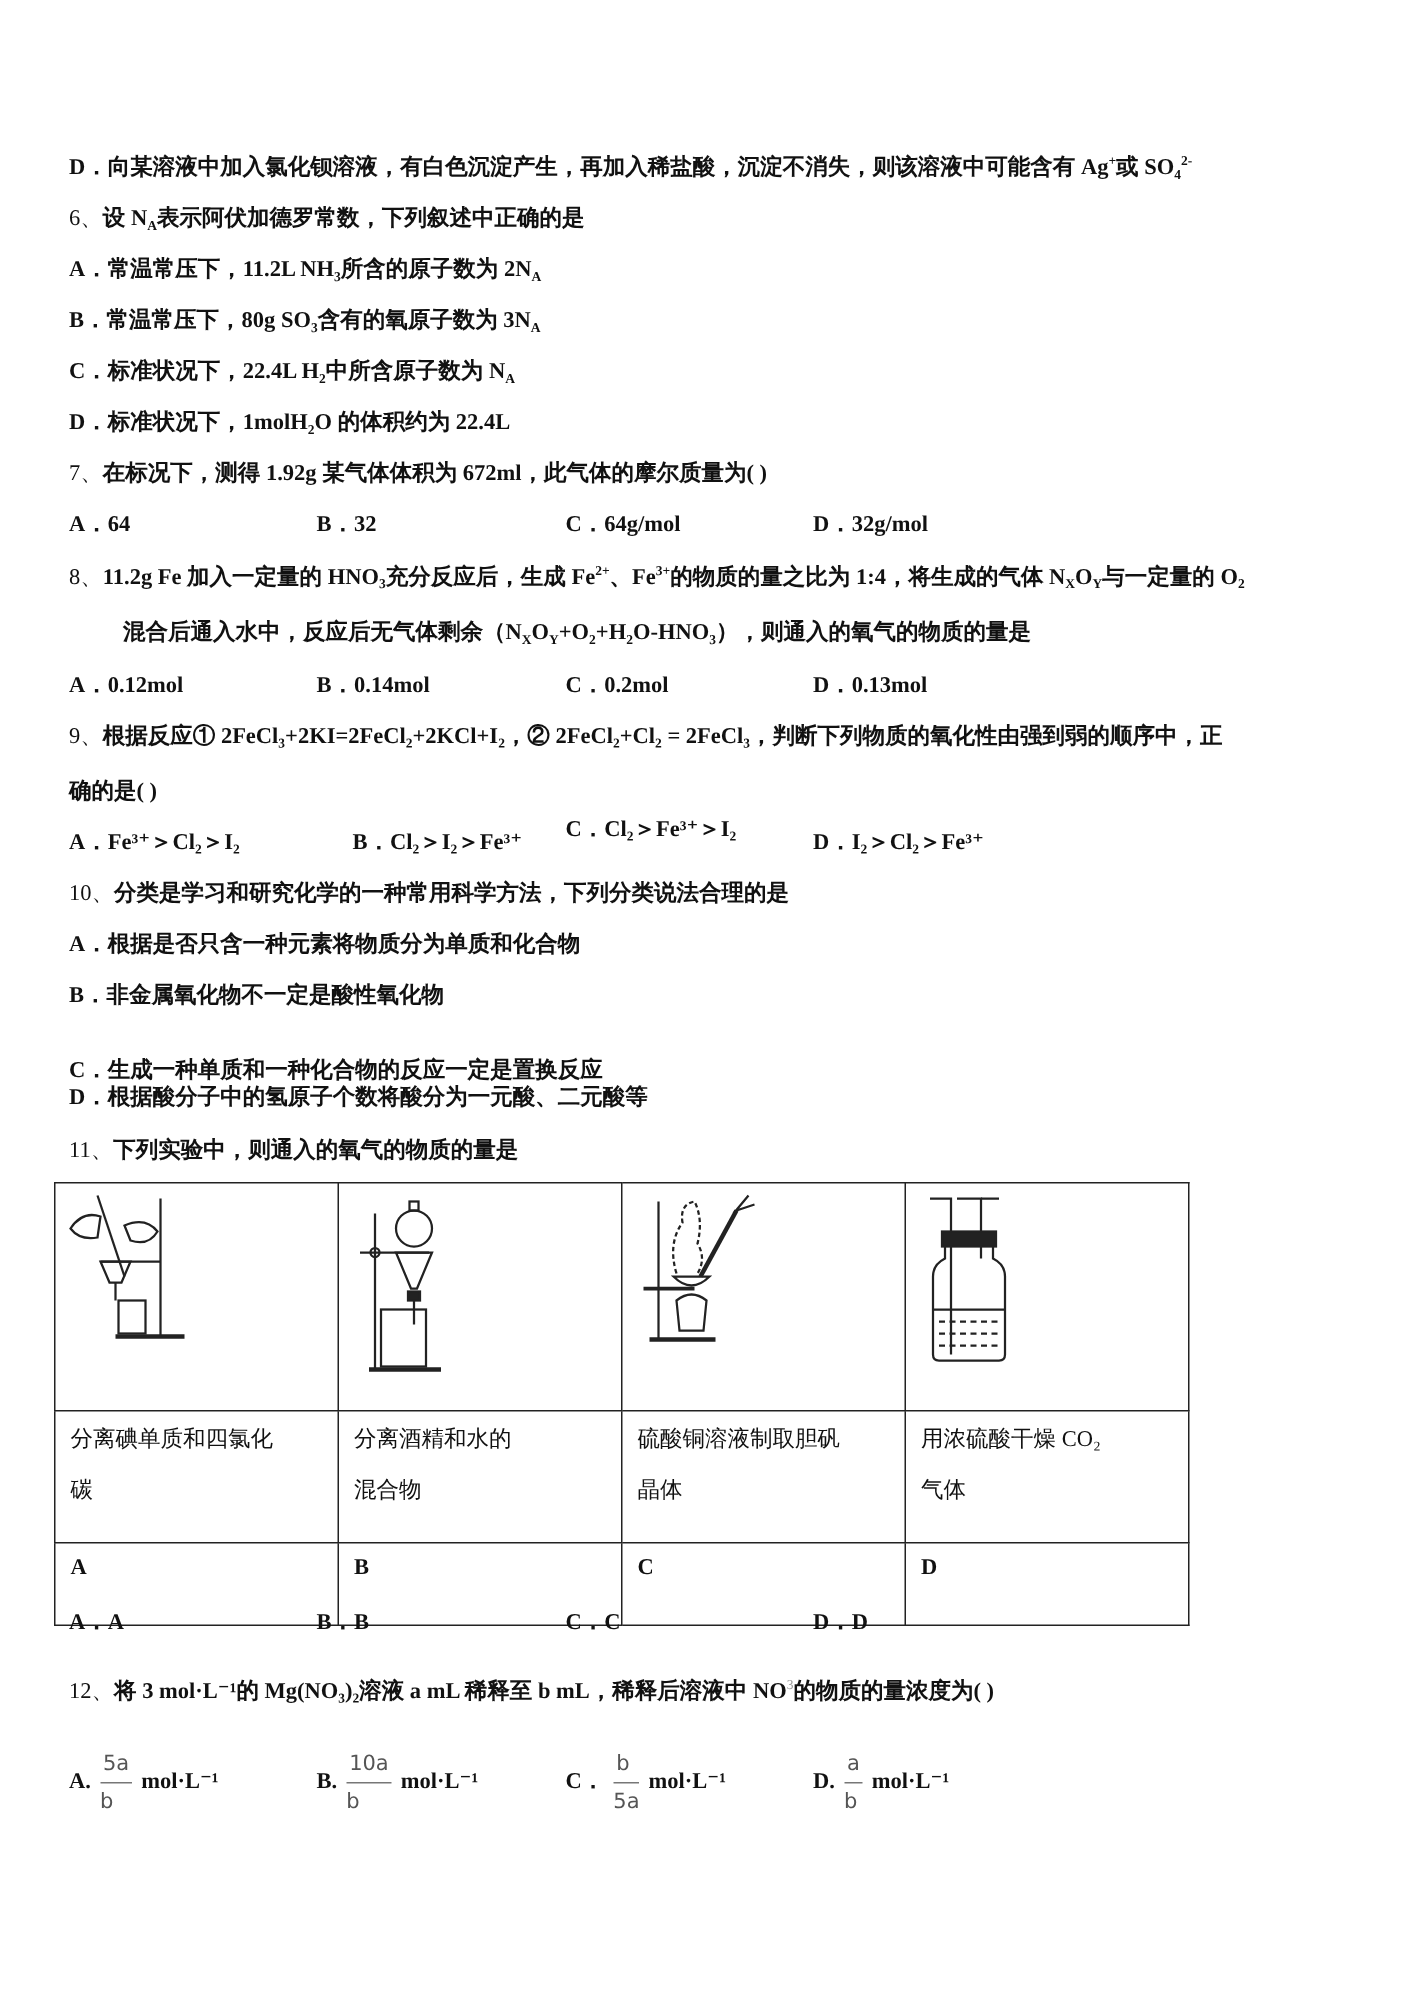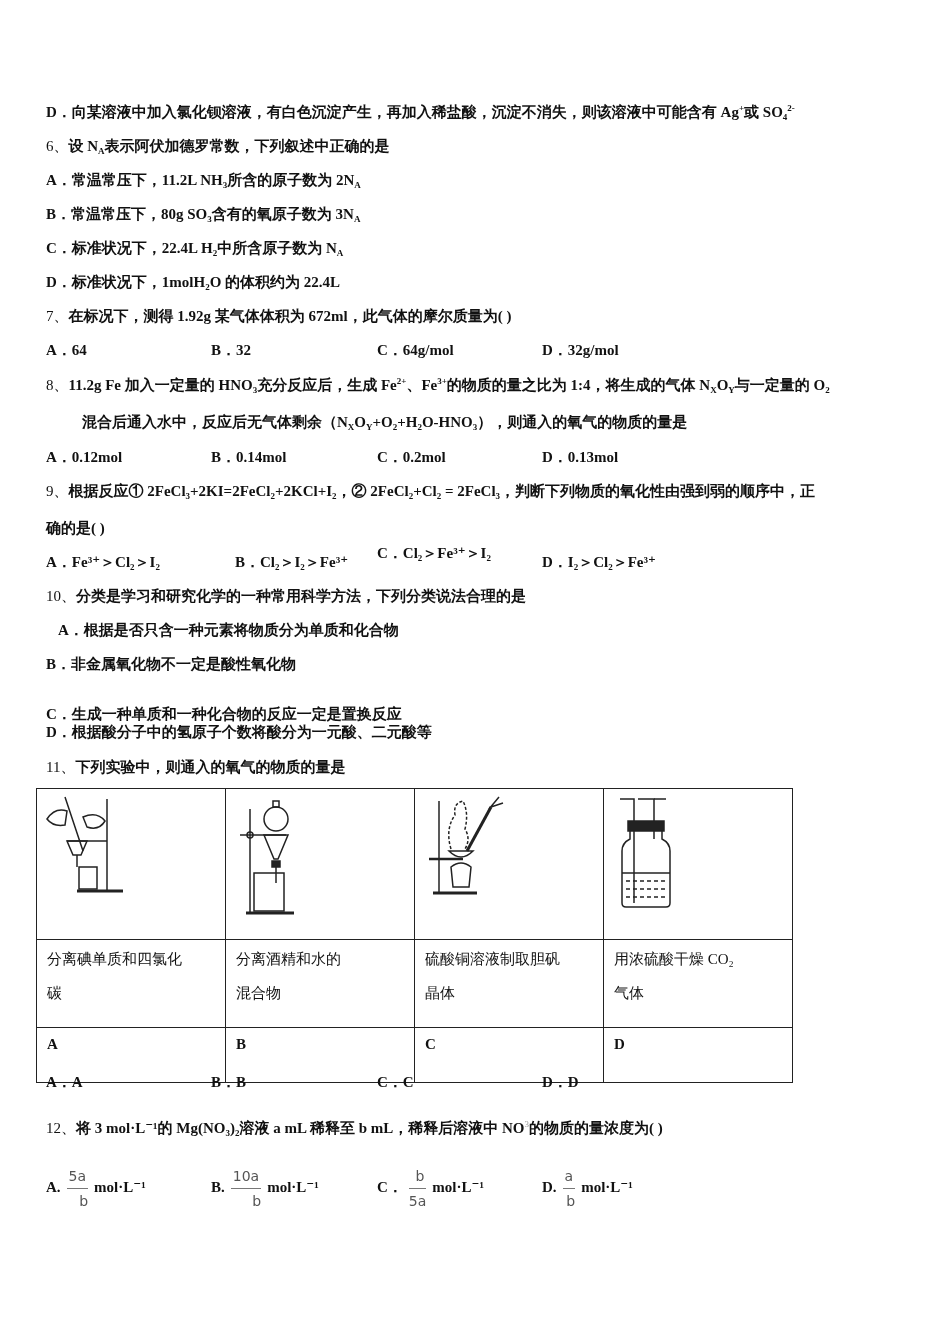--- a/index.html
+++ b/index.html
@@ -8,21 +8,21 @@
   .line { position:absolute; left:46px; font-size:15px; font-weight:bold; white-space:nowrap; line-height:20px; }
   .line .qn { font-weight:normal; }
   .opt { position:absolute; font-size:15px; font-weight:bold; white-space:nowrap; line-height:20px; }
   sub { font-size:9px; vertical-align:-3px; line-height:0; }
   sup { font-size:9px; vertical-align:6px; line-height:0; }
   table.exp { position:absolute; left:36px; top:788px; border-collapse:collapse; }
   table.exp td { border:1.5px solid #222; width:168px; vertical-align:top; padding:0; }
   .imgcell { height:146px; position:relative; }
   .txtcell { height:83px; font-size:15px; font-weight:normal; line-height:34px; padding:2px 10px !important;margin-left:48px; }
   .lblcell { height:46px; font-size:15px; font-weight:bold; padding:8px 10px 0 10px !important; }
-  .frac { display:inline-block; vertical-align:middle; text-align:right; font-family:"DejaVu Sans", sans-serif; font-weight:normal; color:#555; font-size:14px; margin:0 6px; }
+  .frac { display:inline-block; vertical-align:middle; text-align:left; font-family:"DejaVu Sans", sans-serif; font-weight:normal; color:#555; font-size:14px; margin:0 6px; }
   .frac .num { display:block; border-bottom:1px solid #777; padding:0 2px 2px 2px; }
   .frac .den { display:block; padding-top:2px; }
   .faint { color:#999; font-weight:normal; font-size:9px; }
 </style>
 </head>
 <body>
 
 <div class="line" style="top:102px;">
   <span>D．</span><span>向某溶液中加入氯化钡溶液，有白色沉淀产生，再加入稀盐酸，沉淀不消失，则该溶液中可能含有 Ag</span><sup>+</sup><span>或 SO</span><sub>4</sub><sup>2-</sup>
 </div>
@@ -67,21 +67,21 @@
 </div>
 <div class="line" style="top:518px;">确的是(      )</div>
 <div class="opt" style="top:552px; left:46px;"><span>A．</span><span>Fe³⁺＞Cl₂＞I₂</span></div>
 <div class="opt" style="top:552px; left:211px;margin-left:24px;"><span>B．</span><span>Cl₂＞I₂＞Fe³⁺</span></div>
 <div class="opt" style="top:543px; left:377px;"><span>C．</span><span>Cl₂＞Fe³⁺＞I₂</span></div>
 <div class="opt" style="top:552px; left:542px;"><span>D．</span><span>I₂＞Cl₂＞Fe³⁺</span></div>
 
 <div class="line" style="top:586px;">
   <span class="qn">10、</span><span>分类是学习和研究化学的一种常用科学方法，下列分类说法合理的是</span>
 </div>
-<div class="line" style="top:620px;margin-left:12px;">A．根据是否只含一种元素将物质分为单质和化合物</div>
+<div class="line" style="top:620px;">A．根据是否只含一种元素将物质分为单质和化合物</div>
 <div class="line" style="top:654px;">B．非金属氧化物不一定是酸性氧化物</div>
 <div class="line" style="top:688px;margin-top:16px;">C．生成一种单质和一种化合物的反应一定是置换反应</div>
 <div class="line" style="top:722px;">D．根据酸分子中的氢原子个数将酸分为一元酸、二元酸等</div>
 
 <div class="line" style="top:757px;">
   <span class="qn">11、</span><span>下列实验中，则通入的氧气的物质的量是</span>
 </div>
 
 <table class="exp">
   <tbody>

